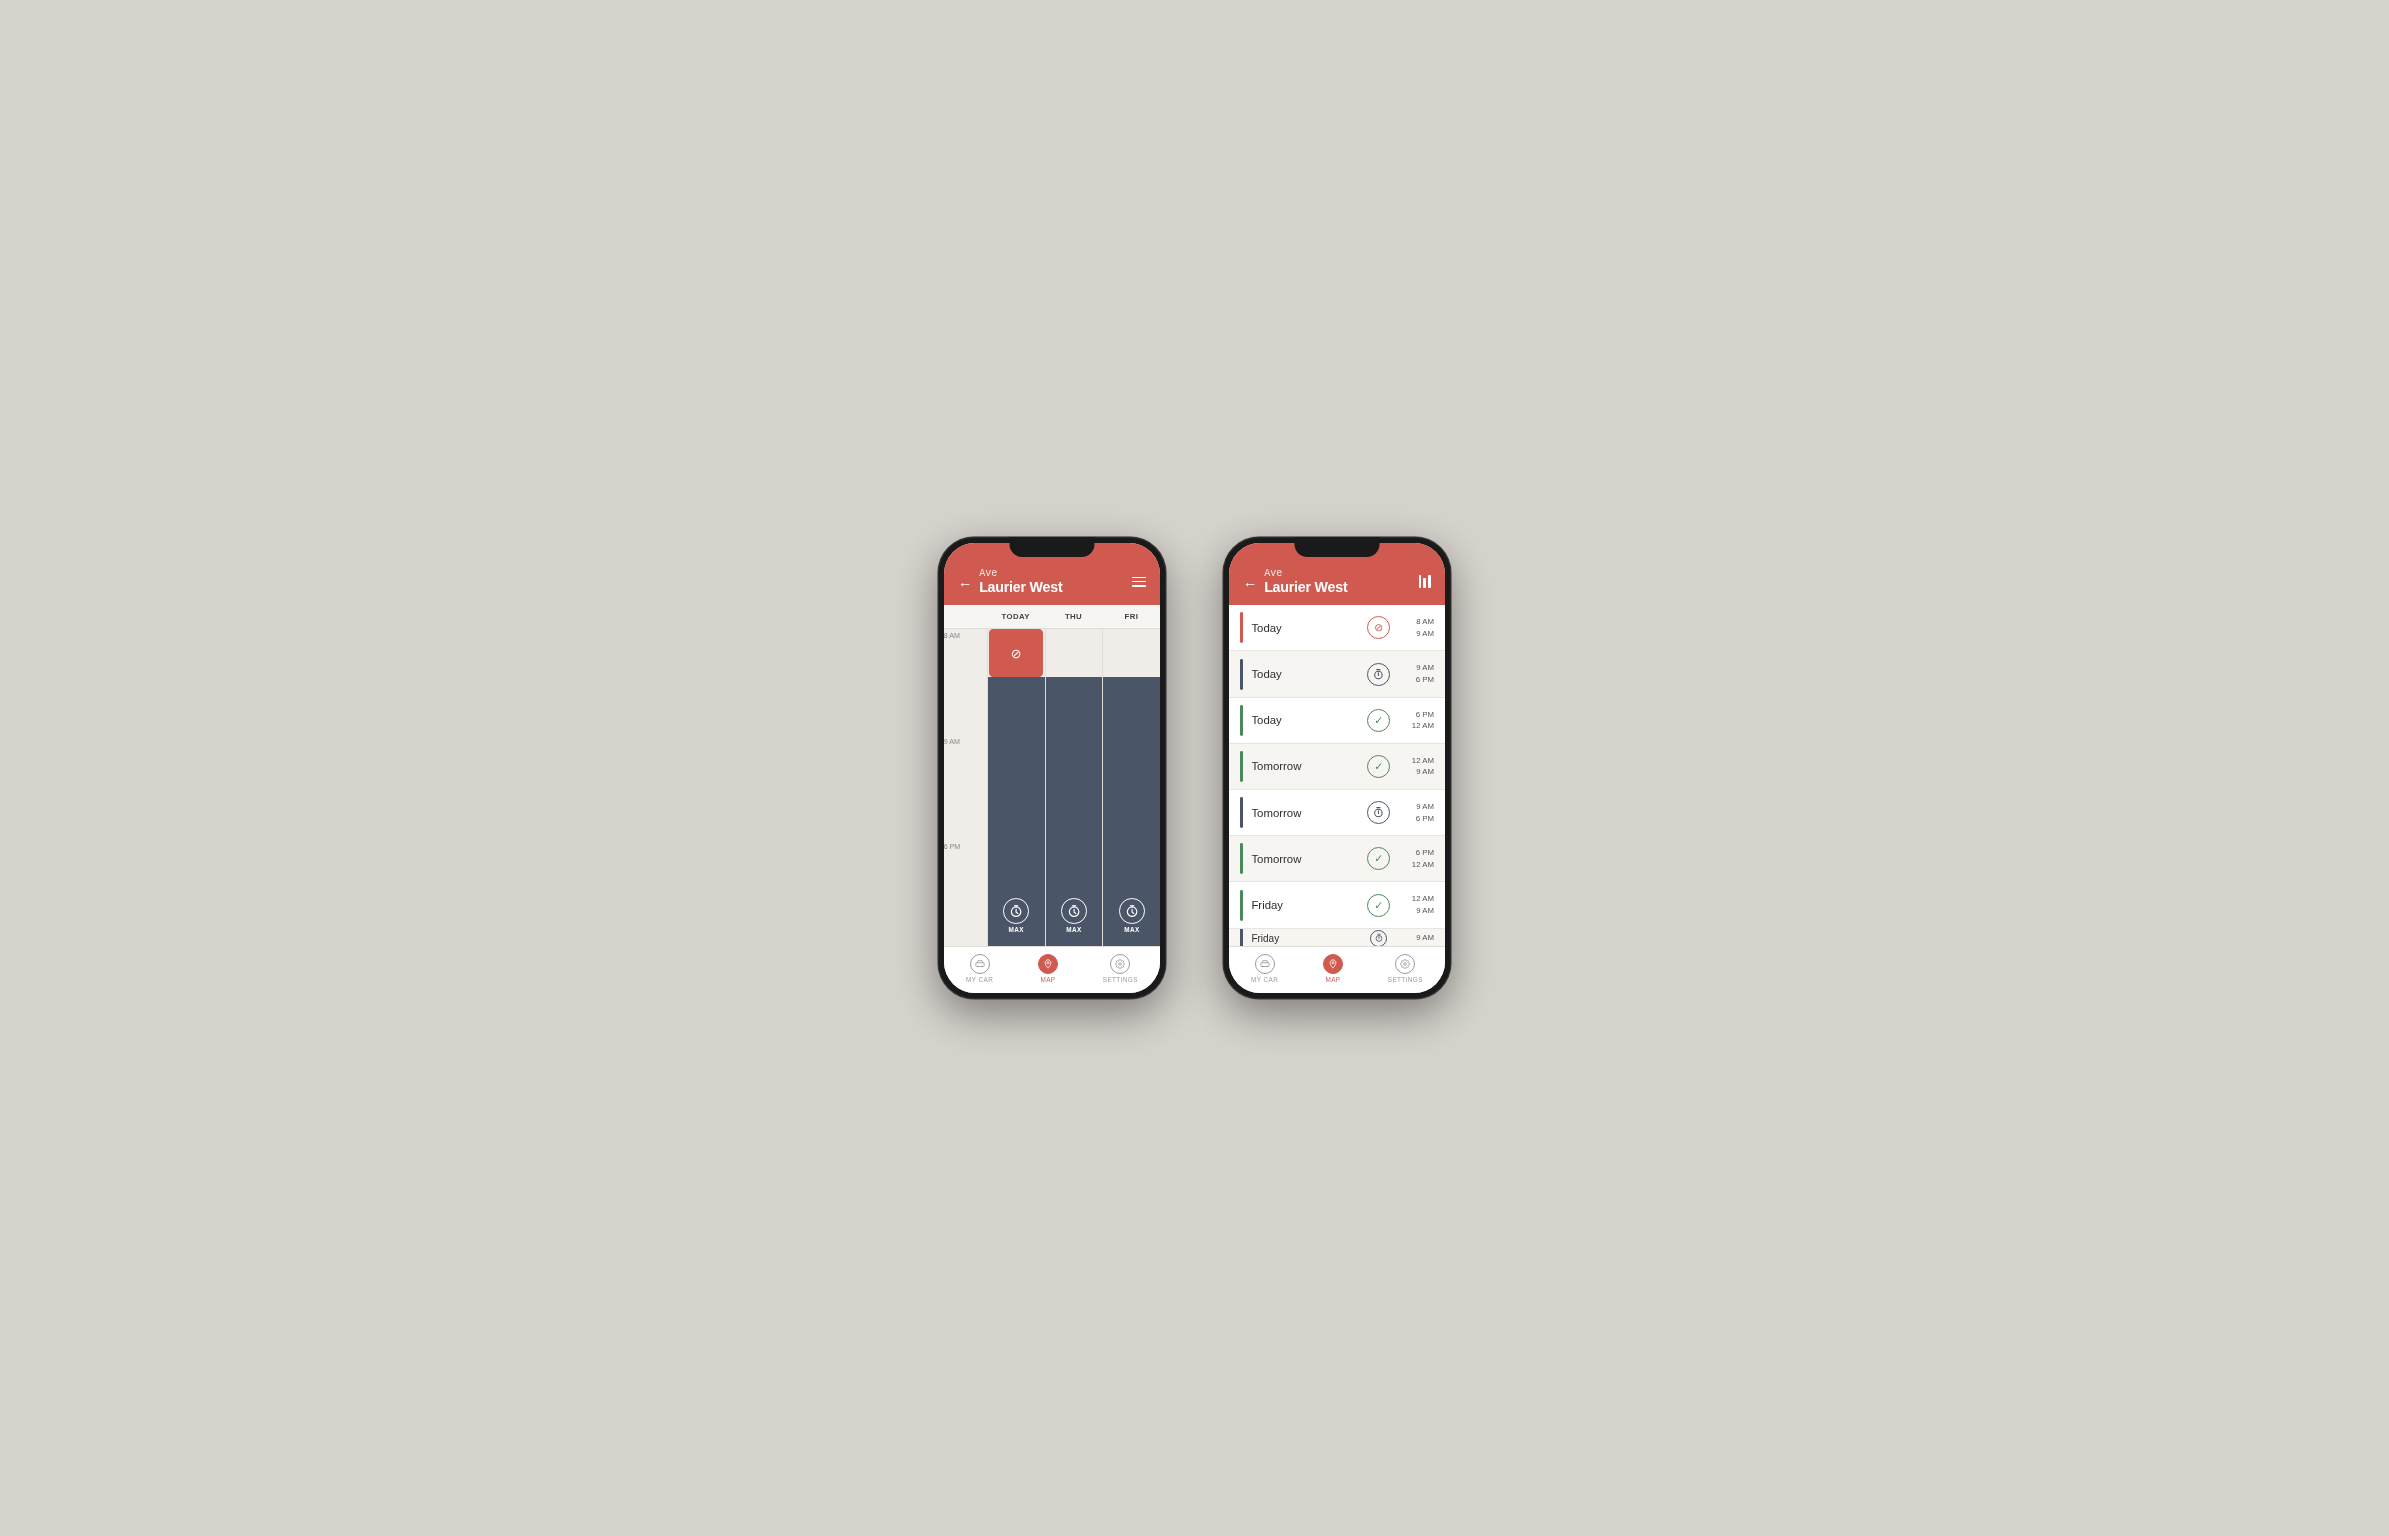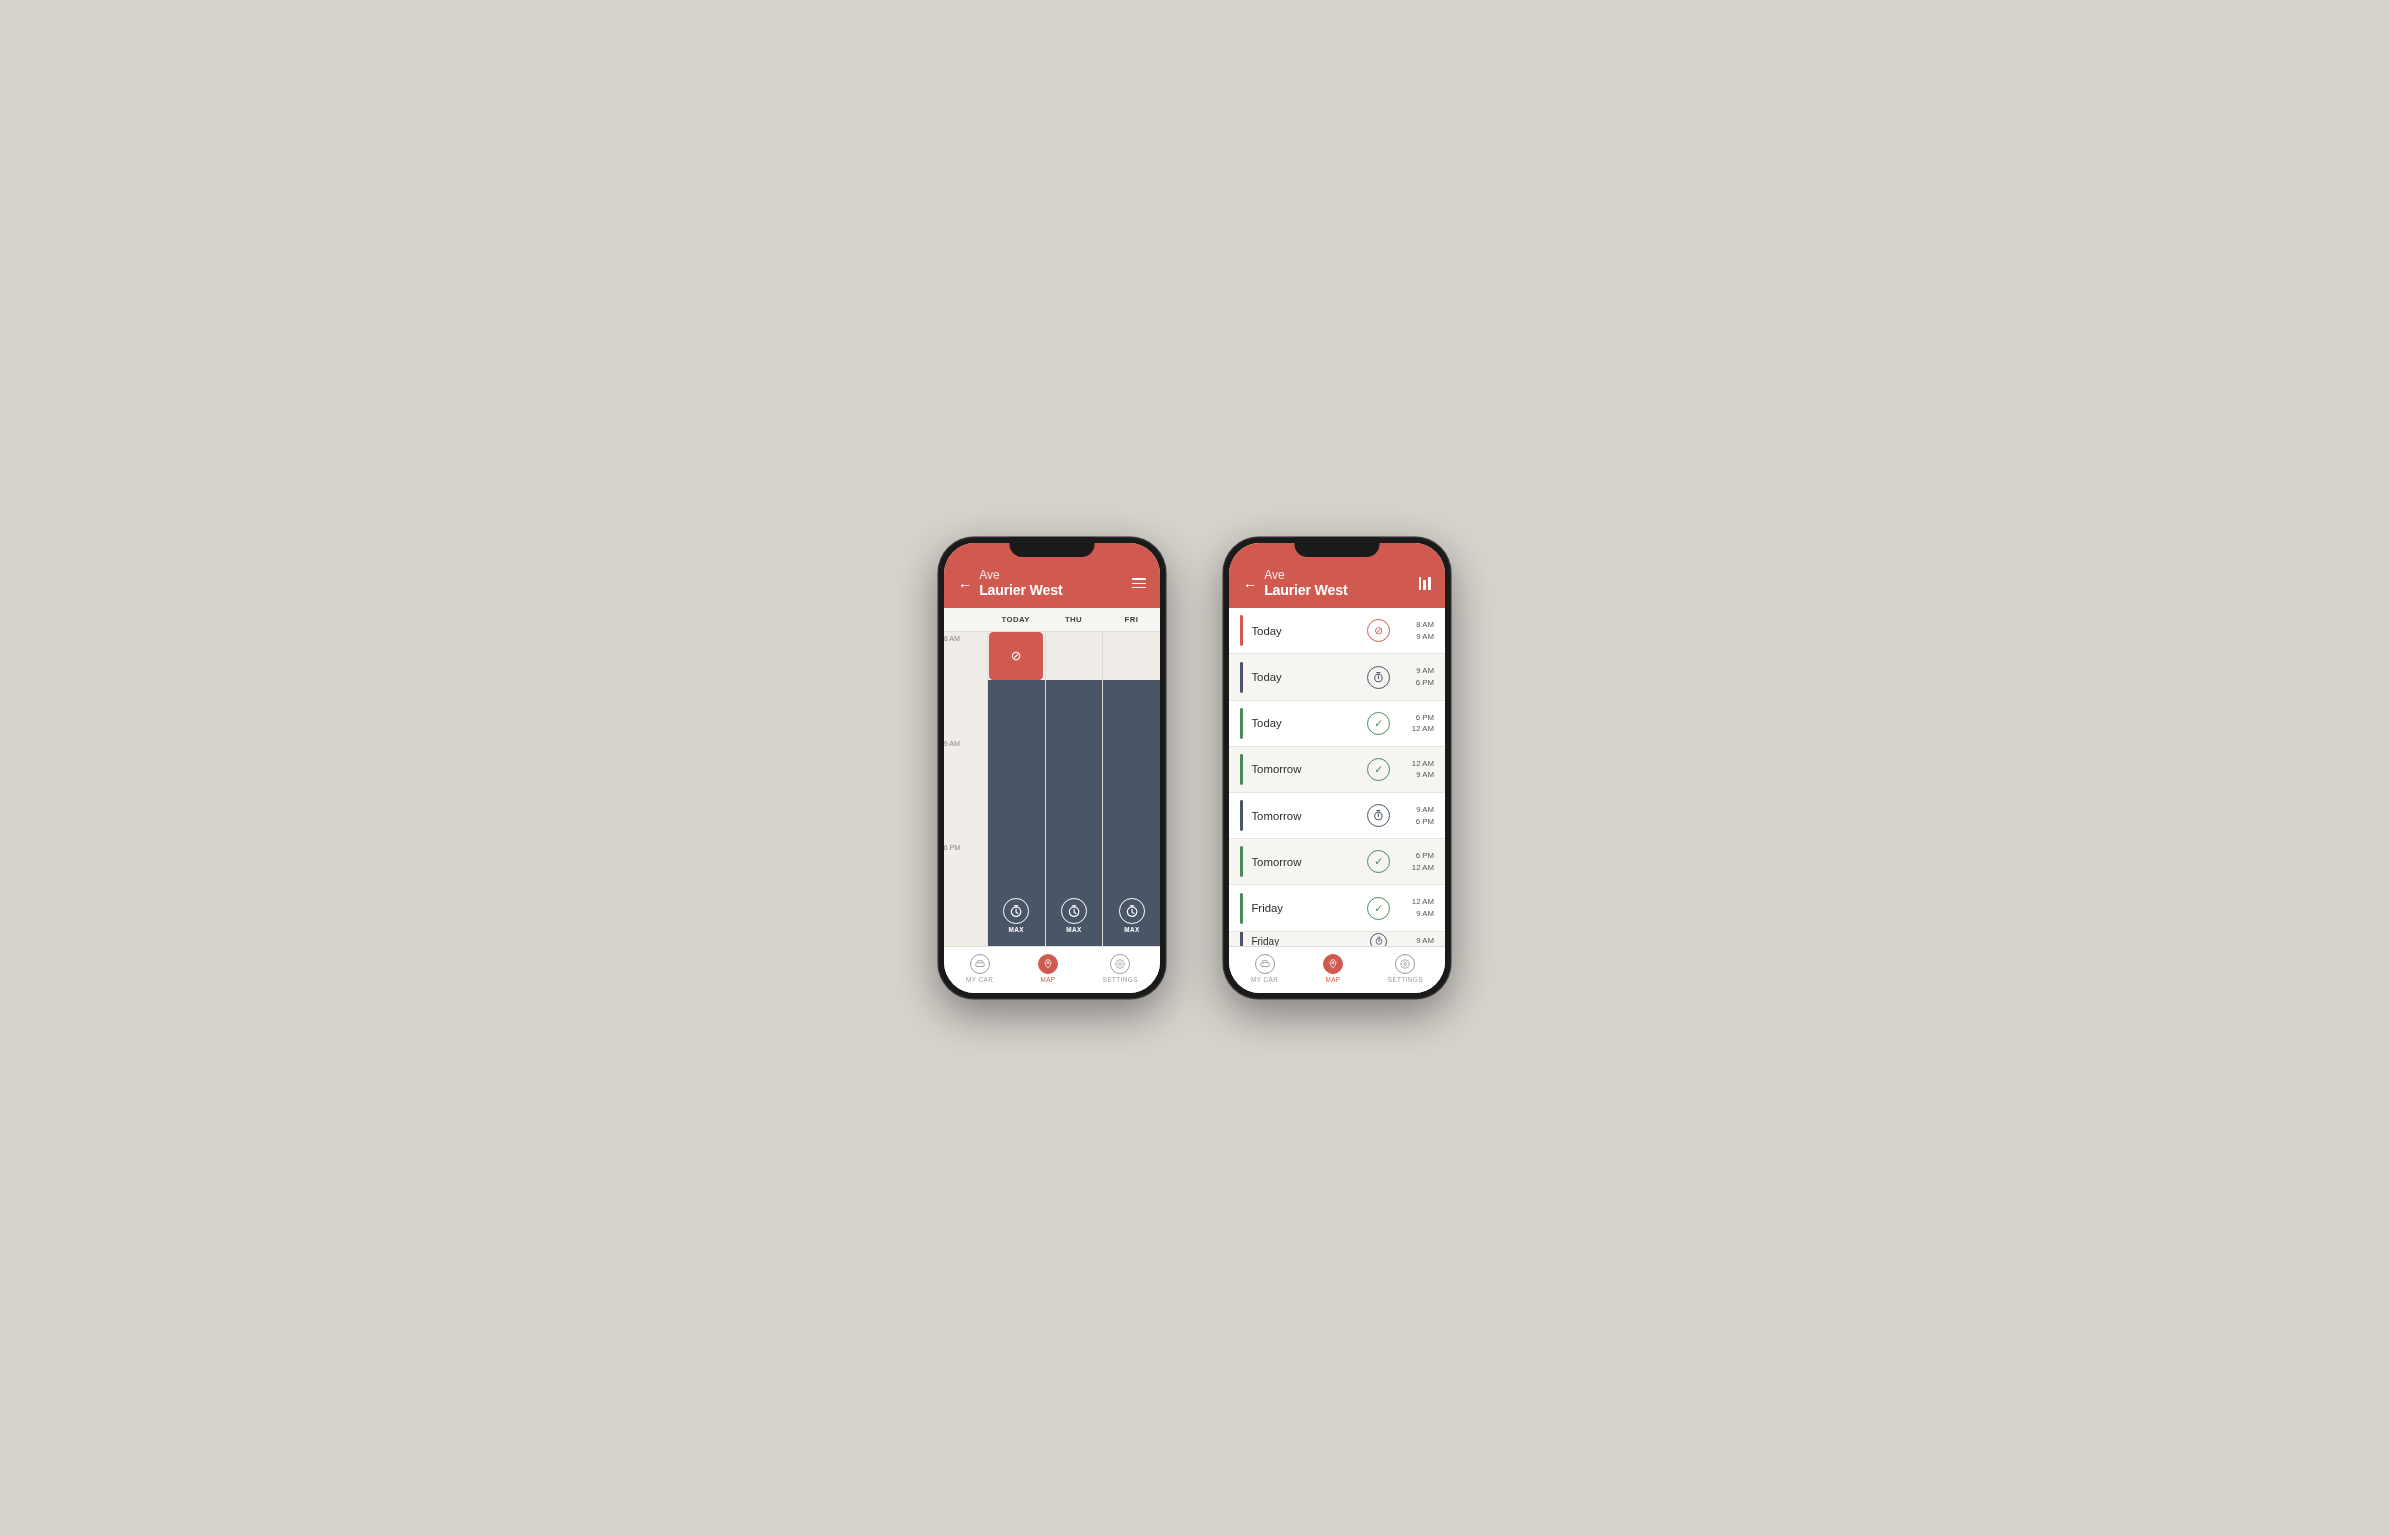--- a/index.html
+++ b/index.html
@@ -66,23 +66,24 @@
     .header-back {
       color: white;
       font-size: 14.2px;
       cursor: pointer;
     }
     .header-title {
       flex: 1;
       margin-left: 7.1px;
     }
     .header-title .subtitle {
-      font-size: 12px;
+      font-size: 10px;
       color: rgba(255,255,255,0.85);
       font-weight: 400;
+      font-family: Liberation Mono, monospace;
     }
     .header-title .title {
       font-size: 14.2px;
       color: white;
       font-weight: 600;
       letter-spacing: -0.2px;
     }
 
     
     .tab-bar {

